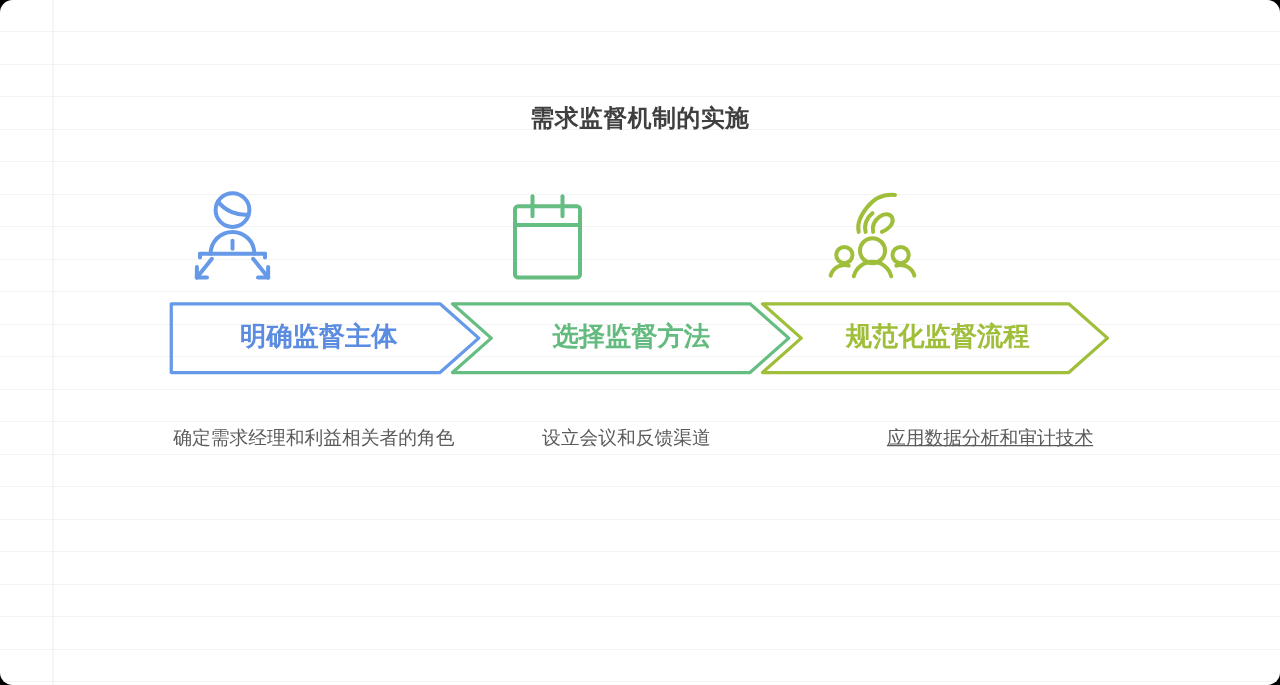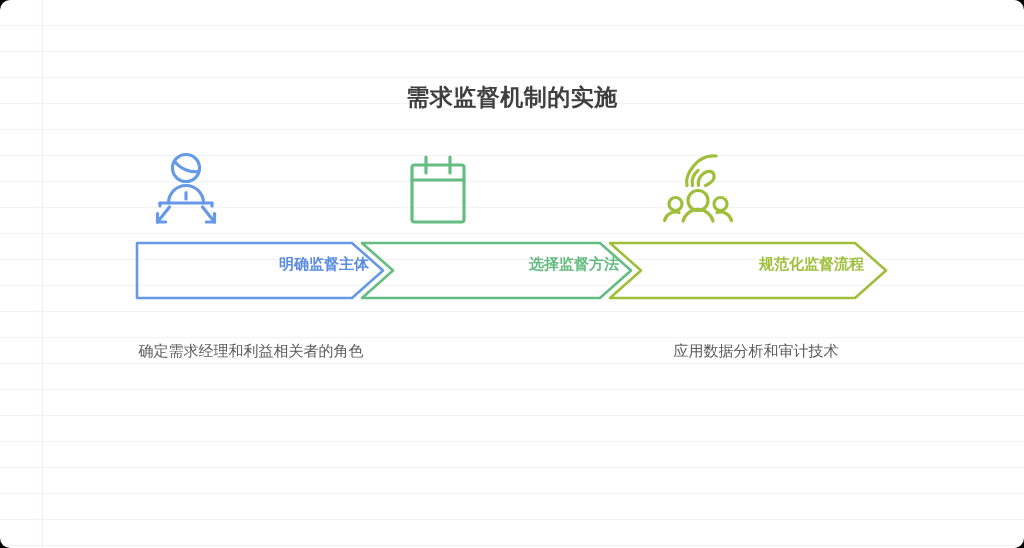--- a/index.html
+++ b/index.html
@@ -45,21 +45,21 @@
     pointer-events: none;
   }
 
   
   .title {
     position: absolute;
     left: 0;
     top: 82px;
     width: 1024px;
     text-align: center;
-    font-size: 23px;
+    font-size: 19px;
     font-weight: bold;
     color: #3f3f3f;
     letter-spacing: 0.5px;
   }
 
   
   .icons-row {
     position: absolute;
     left: 136px;
     top: 152px;
@@ -85,41 +85,41 @@
     left: 0;
     top: 238px;
     width: 1024px;
     height: 66px;
   }
   .chev-band svg { display: block; }
 
   .chev-label {
     position: absolute;
     top: 255px;
-    font-size: 15px;
+    font-size: 21px;
     font-weight: bold;
-    text-align: right;
+    text-align: center;
     white-space: nowrap;
   }
   .chev-label.l1 { left: 141px; width: 228px; color: #5b8ce0; }
   .chev-label.l2 { left: 391px; width: 228px; color: #64bb7f; }
   .chev-label.l3 { left: 636px; width: 228px; color: #9fbf3b; }
 
   
   .desc {
     position: absolute;
     top: 338px;
     font-size: 15px;
     line-height: 25px;
     color: #5b5b5b;
     text-align: center;
   }
   .desc.d1 { left: 131px; width: 240px; }
   .desc.d2 { left: 381px; width: 240px; }
-  .desc.d3 { left: 636px; width: 240px; }
+  .desc.d3 { left: 672px; width: 240px; text-decoration: underline; }
 </style>
 </head>
 <body>
 
 <div id="page">
 
   <div class="paper-hlines"></div>
   <div class="paper-margin"></div>
 
   <div class="title">需求监督机制的实施</div>
@@ -185,15 +185,16 @@
 
       <path d="M610 5 L855 5 L886 32.5 L855 60 L610 60 L641 32.5 Z" stroke="#9fbf3b" stroke-width="2.6" fill="none" stroke-linejoin="round"></path>
     </svg>
   </div>
 
   <div class="chev-label l1">明确监督主体</div>
   <div class="chev-label l2">选择监督方法</div>
   <div class="chev-label l3">规范化监督流程</div>
 
   <div class="desc d1">确定需求经理和利益相关者的角色</div>
+  <div class="desc d2">设立会议和反馈渠道</div>
   <div class="desc d3">应用数据分析和审计技术</div>
 
 </div>
 
 </body></html>

